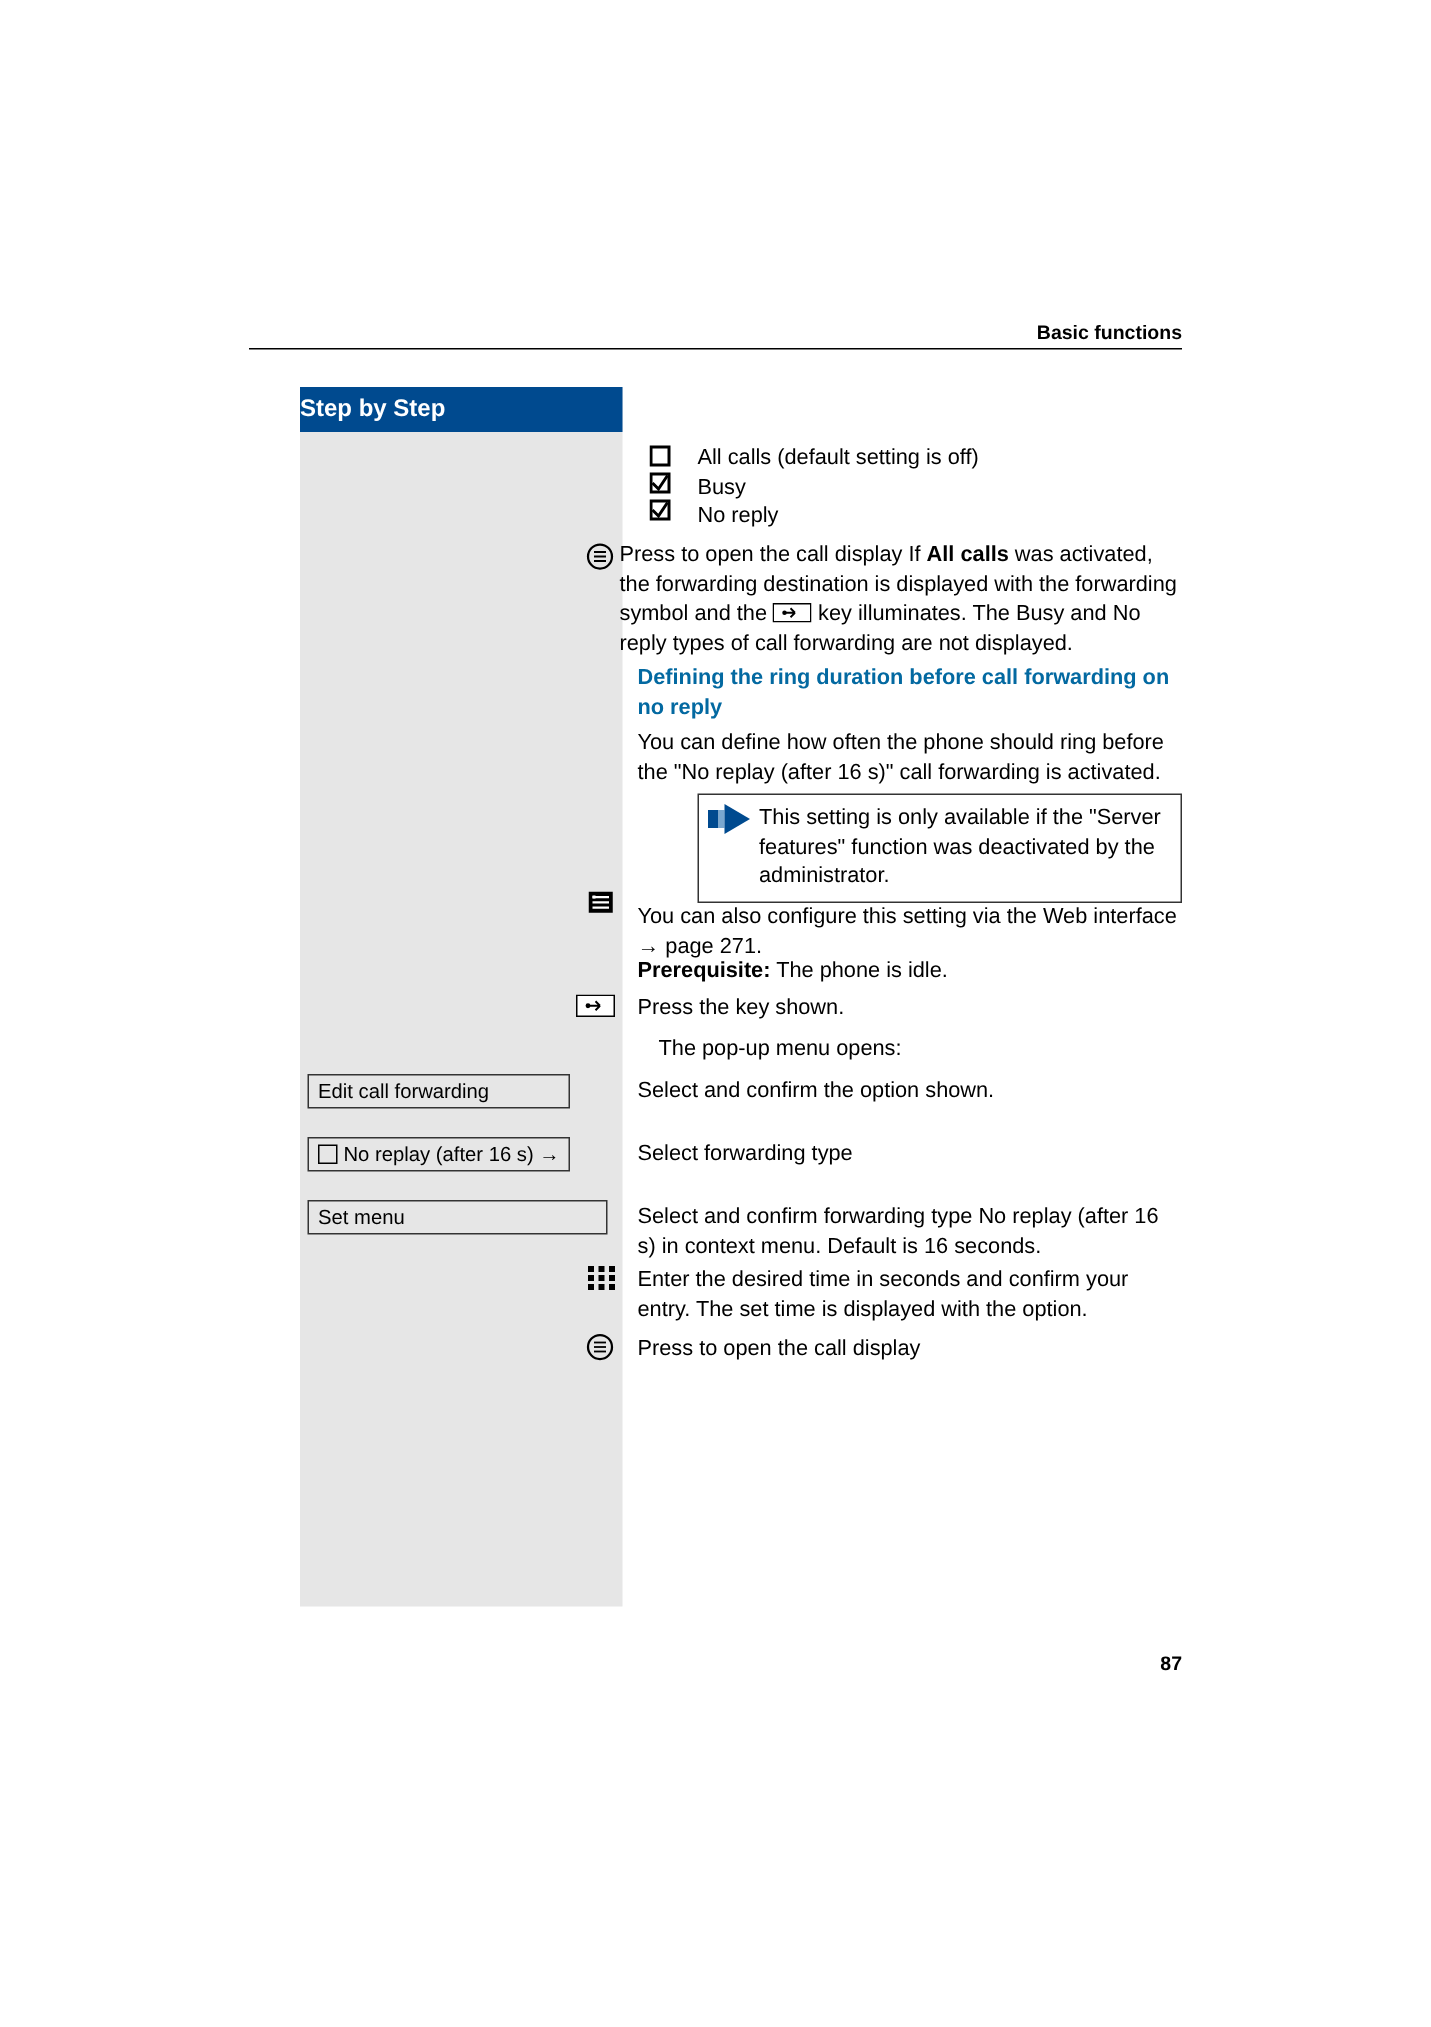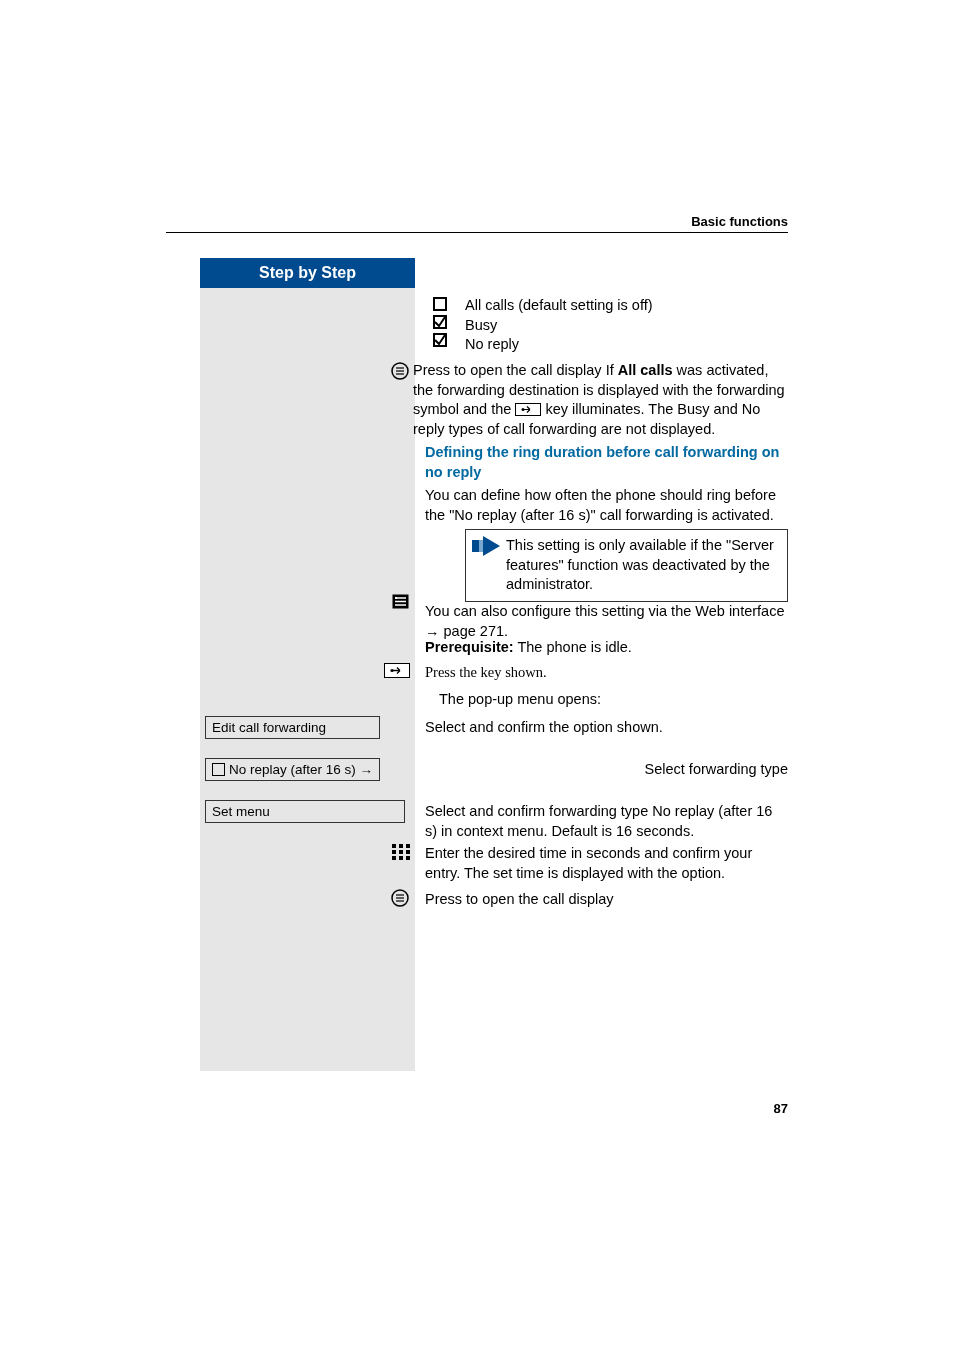--- a/index.html
+++ b/index.html
@@ -36,23 +36,22 @@
     bottom: 235px;
     right: 166px;
     font-weight: bold;
     font-size: 13px;
   }
   .step-header {
     background: #004a8f;
     color: #fff;
     font-weight: bold;
     font-size: 16px;
-    padding: 6px 10px;
+    padding: 6px 0;
     font-family: Arial, Helvetica, sans-serif;
-    text-align: center;
   }
   .body-area {
     position: absolute;
     top: 258px;
     left: 200px;
     right: 166px;
     bottom: 280px;
   }
   .ui-box {
     display: inline-block;
@@ -172,35 +171,35 @@
       <span class="bold">Prerequisite:</span><span> The phone is idle.</span>
     </div>
 
     <div style="position:absolute; left:184px; top:405px;">
       <svg width="26" height="16">
           <rect x="0.5" y="0.5" width="25" height="14" fill="#fff" stroke="#000"></rect>
           <circle cx="8" cy="7.5" r="1.6" fill="#000"></circle>
           <path d="M8 7.5 h8 m0 0 l-3 -3 m3 3 l-3 3" fill="none" stroke="#000" stroke-width="1.3"></path>
         </svg>
     </div>
-    <div style="position:absolute; left:225px; top:405px; right:0;font-family:Liberation Serif, serif;" class="txt">Press the key shown.</div>
+    <div style="position:absolute; left:225px; top:405px; right:0;" class="txt">Press the key shown.</div>
 
     <div style="position:absolute; left:239px; top:432px; right:0;" class="txt">The pop-up menu opens:</div>
 
     <div style="position:absolute; left:0; top:458px; width:210px; padding-left:5px; box-sizing:border-box;">
       <div class="ui-box" style="width:167px;">Edit call forwarding</div>
     </div>
     <div style="position:absolute; left:225px; top:460px; right:0;" class="txt">Select and confirm the option shown.</div>
 
     <div style="position:absolute; left:0; top:500px; width:210px; padding-left:5px; box-sizing:border-box;">
       <div class="ui-box" style="width:168px;text-align:right;">
         <span class="empty-sq"></span><span>No replay (after 16 s)</span> <span class="bold">→</span>
       </div>
     </div>
-    <div style="position:absolute; left:225px; top:502px; right:0;text-align:right;" class="txt">Select forwarding type</div>
+    <div style="position:absolute; left:225px; top:502px; right:0;" class="txt">Select forwarding type</div>
 
     <div style="position:absolute; left:0; top:542px; width:210px; padding-left:5px; box-sizing:border-box;">
       <div class="ui-box" style="width:200px;">Set menu</div>
     </div>
     <div style="position:absolute; left:225px; top:544px; right:0;" class="txt">Select and confirm forwarding type No replay (after 16 s) in context menu. Default is 16 seconds.</div>
 
     <div style="position:absolute; left:192px; top:586px;">
       <svg width="18" height="20">
         <rect x="0" y="0" width="4" height="4" fill="#000"></rect>
         <rect x="7" y="0" width="4" height="4" fill="#000"></rect>

